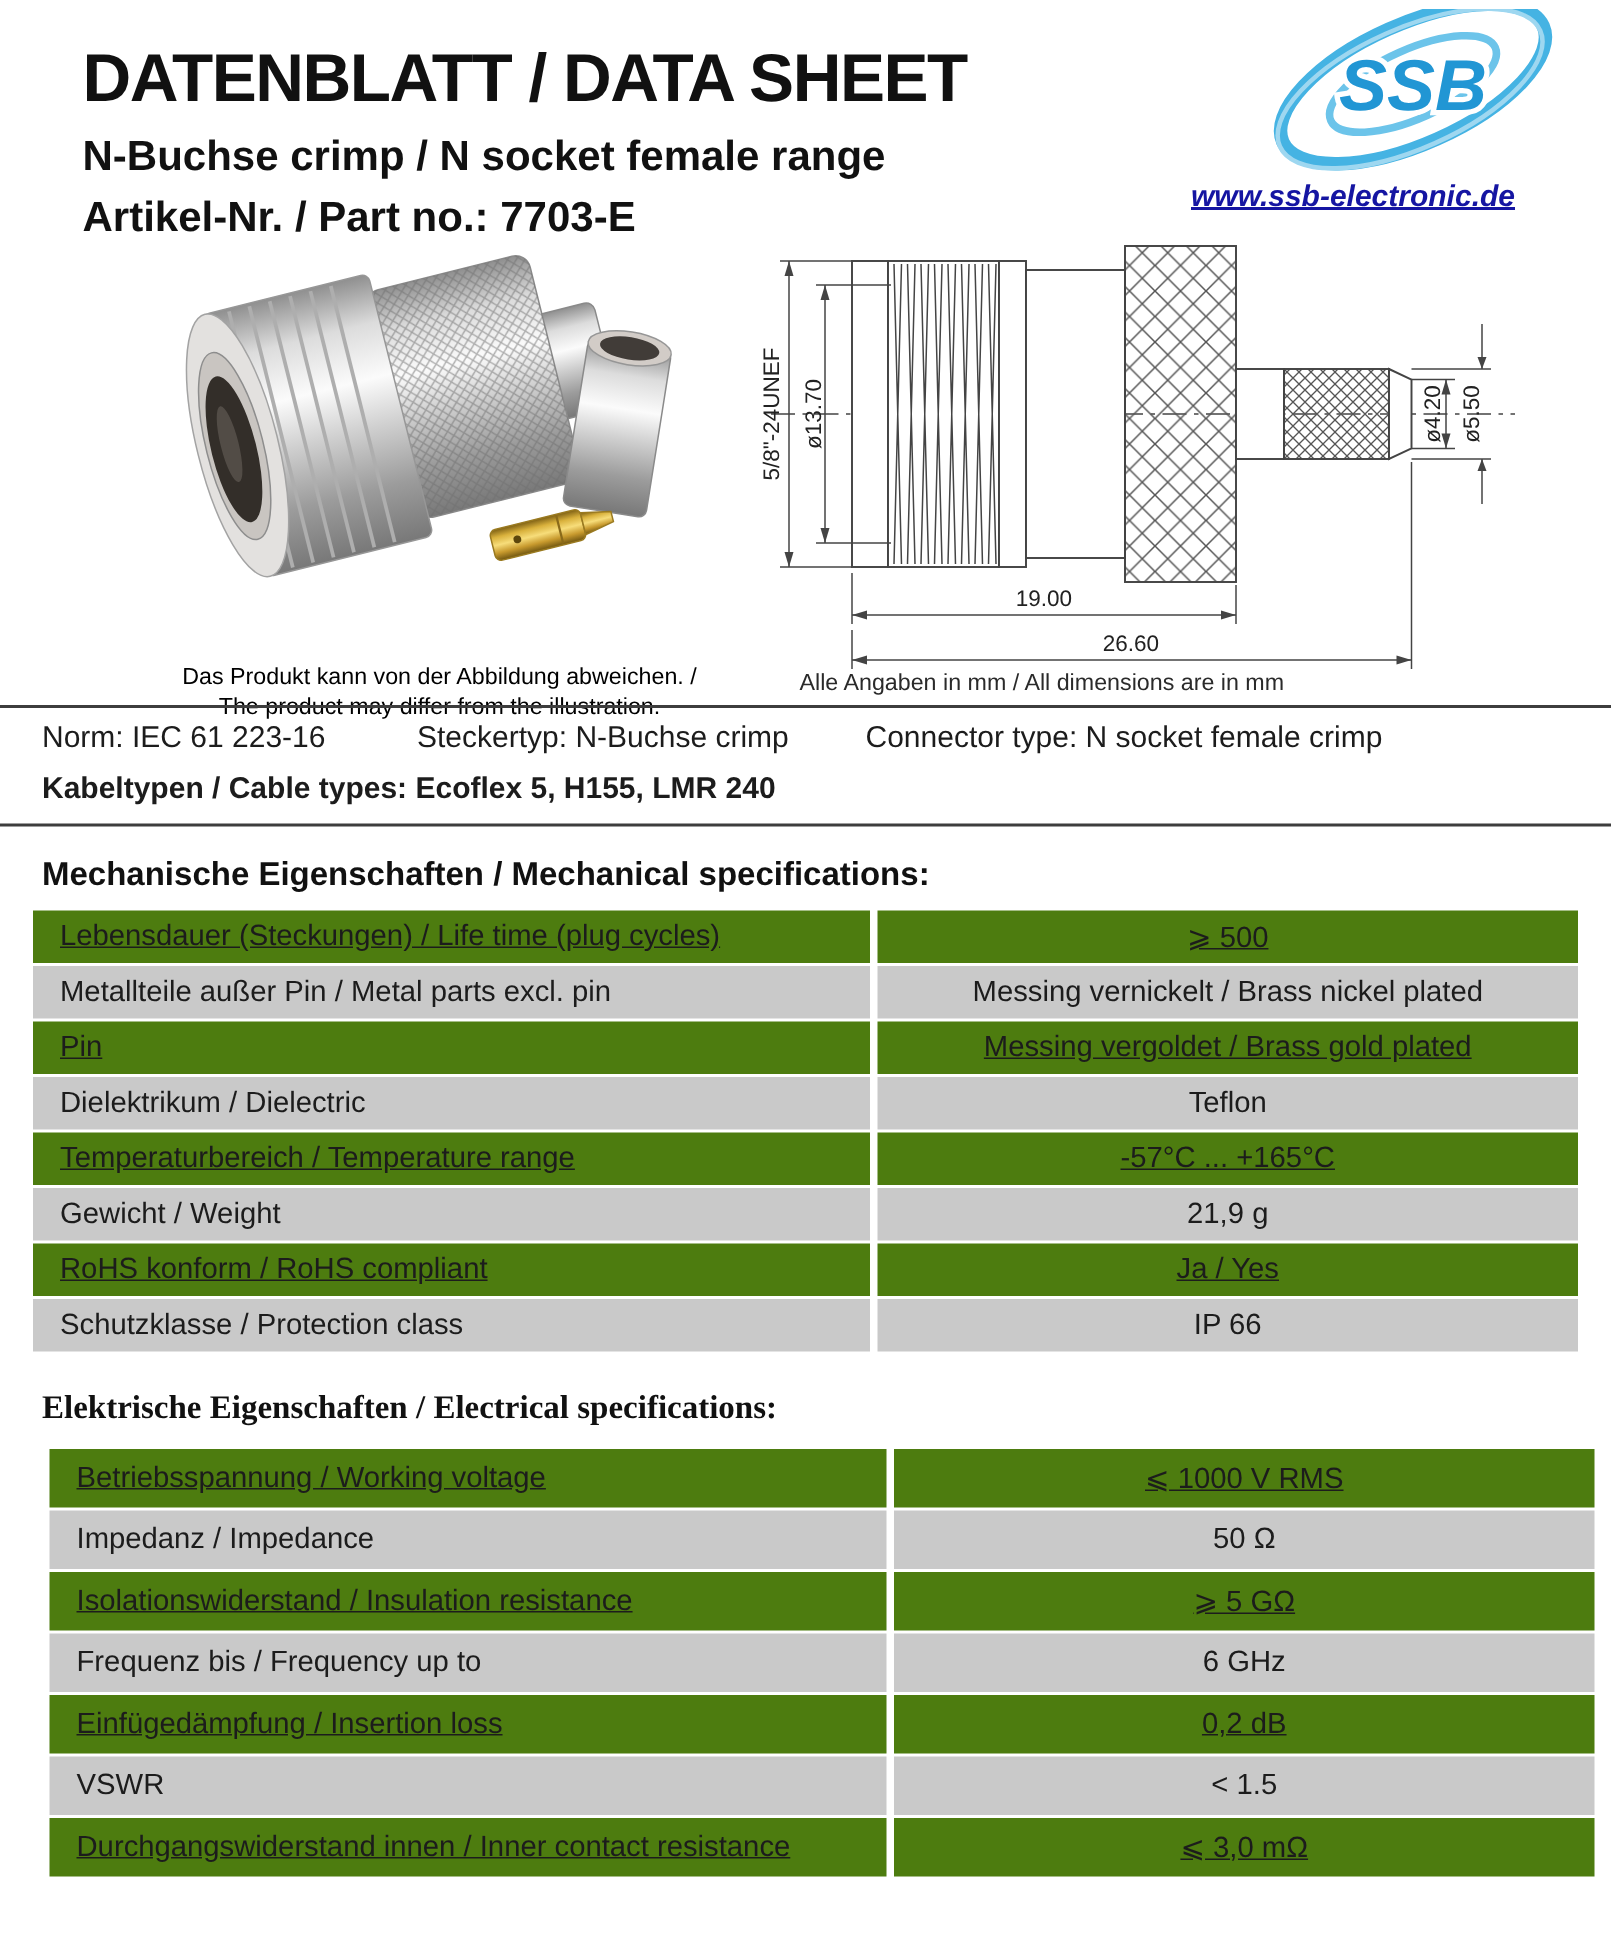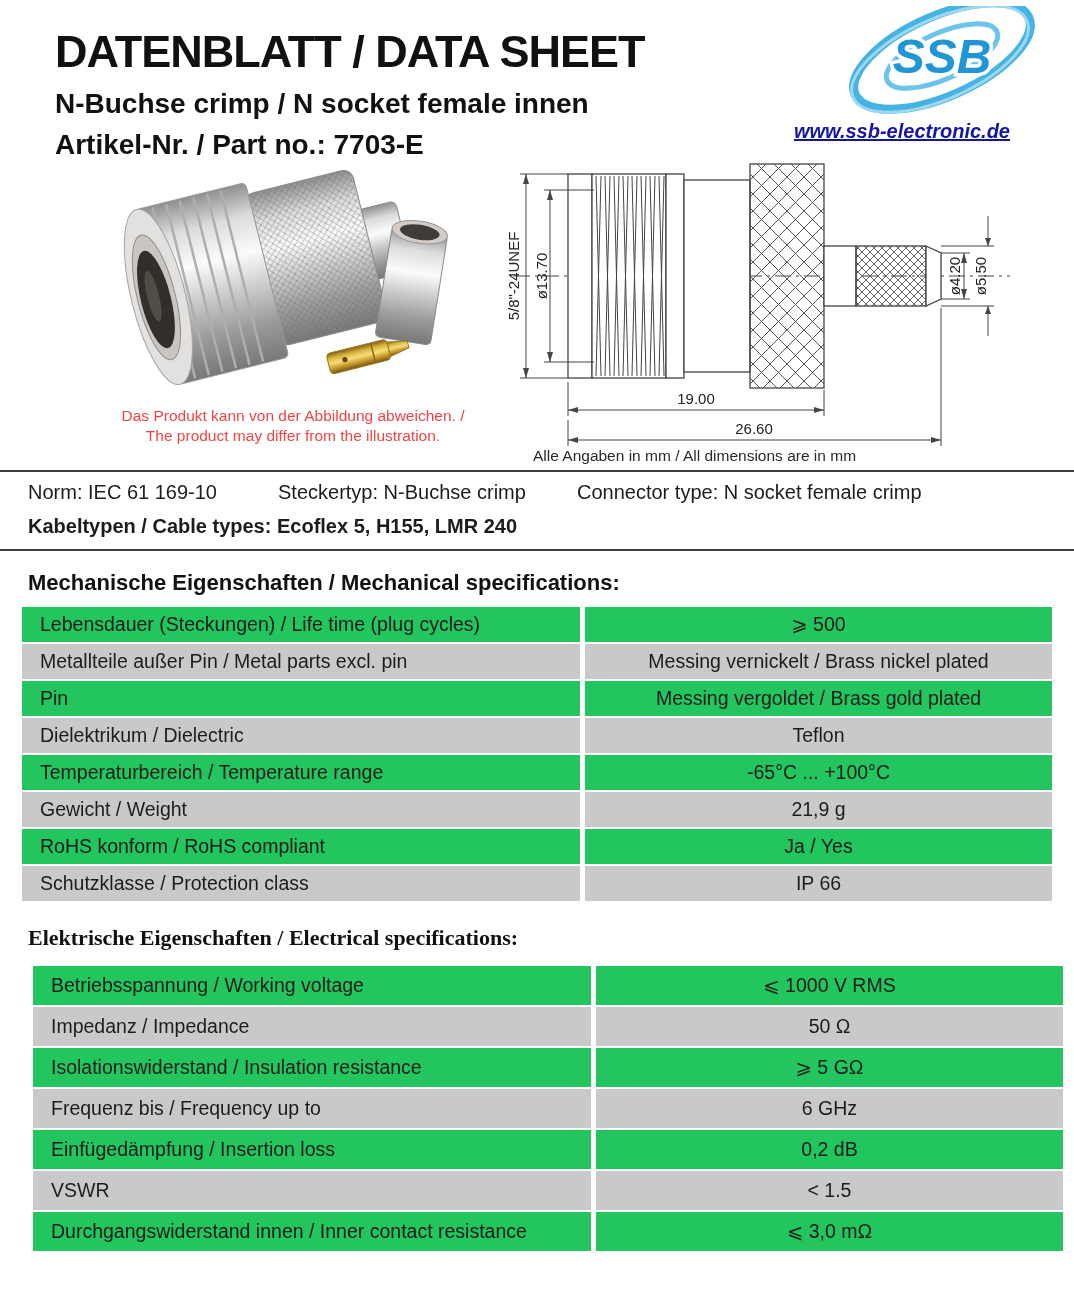--- a/index.html
+++ b/index.html
@@ -13,22 +13,22 @@
   .doc-sub   { font-size:28px; font-weight:700; margin-top:10px; color:#111; }
   .doc-part  { font-size:28px; font-weight:700; margin-top:9px; color:#111; }
 
   .logo-block { position:absolute; left:835px; top:6px; width:225px; }
   .logo-url { position:absolute; left:-58px; top:114px; width:250px; text-align:center;
               font-size:20px; font-weight:700; font-style:italic; color:#1515a2;
               text-decoration:underline; cursor:pointer; }
 
   
   .photo-svg   { position:absolute; left:98px;  top:170px; }
-  .photo-cap   { position:absolute; left:98px;  top:406px; width:390px; text-align:center;
-                 font-size:15.5px; line-height:20px; color:#ef4444; }
+  .photo-cap   { position:absolute; left:98px;  top:442px; width:390px; text-align:center;
+                 font-size:15.5px; line-height:20px; color:#000000; }
   .drawing-svg { position:absolute; left:498px; top:160px; }
   .drawing-cap { position:absolute; left:533px; top:447px; font-size:15.5px; color:#2a2a2a; }
 
   .rule { position:absolute; left:0; width:1074px; height:2px; background:#3d3d3d; }
   .rule-1 { top:470px; } .rule-2 { top:549px; }
 
   
   .info-line { position:absolute; left:0; width:1074px; font-size:20px; color:#1c1c1c; }
   .info-1 { top:481px; } .info-2 { top:515px; }
   .info-norm { position:absolute; left:28px; }
@@ -40,35 +40,35 @@
   .sec-head { position:absolute; left:28px; font-size:22px; font-weight:700; color:#111; }
   .head-mech { top:570px; } .head-elec { top:925px;font-family:Liberation Serif, serif; }
 
   .spec-table { position:absolute; left:22px; width:1030px; display:flex; flex-direction:column; row-gap:2px; }
   .table-mech { top:607px; } .table-elec { top:966px;padding-left:11px; }
   .spec-row { display:grid; grid-template-columns:558px 5px 467px; }
   .table-mech .spec-row { height:35px; } .table-elec .spec-row { height:39px; }
   .cell { display:flex; align-items:center; font-size:19.5px; color:#1c1c1c; }
   .cell.label { padding-left:18px; justify-content:flex-start; }
   .cell.value { justify-content:center; text-align:center; font-family:"Liberation Sans","DejaVu Sans",sans-serif; }
-  .spec-row.light .cell { background:#22c55e; }
+  .spec-row.light .cell { background:#4d7c0f;text-decoration:underline; }
   .spec-row.dark  .cell { background:#c9c9c9; }
   .gap { background:transparent; }
 
   svg text { font-family:"Liberation Sans","DejaVu Sans",sans-serif; }
   .dim-text { font-size:15px; fill:#222; }
 </style>
 </head>
 <body>
 
 <div class="page">
 
   <div class="title-block">
     <div class="doc-title">DATENBLATT / DATA SHEET</div>
-    <div class="doc-sub">N-Buchse crimp / N socket female innen</div>
+    <div class="doc-sub">N-Buchse crimp / N socket female range</div>
     <div class="doc-part">Artikel-Nr. / Part no.: 7703-E</div>
   </div>
 
   <div class="logo-block">
     <svg width="215" height="108" viewBox="0 0 215 108">
       <g transform="rotate(-24 107 50)">
         <ellipse cx="107" cy="50" rx="95" ry="40" fill="none" stroke="#45b3e3" stroke-width="9"></ellipse>
         <ellipse cx="107" cy="50" rx="95" ry="40" fill="none" stroke="#9ed7f0" stroke-width="3" transform="translate(-3,2)"></ellipse>
         <ellipse cx="107" cy="50" rx="60" ry="23" fill="none" stroke="#6cc4ea" stroke-width="5"></ellipse>
       </g>
@@ -211,21 +211,21 @@
     <text class="dim-text" transform="rotate(-90 44 116)" x="44" y="121" text-anchor="middle">ø13.70</text>
     <text class="dim-text" transform="rotate(-90 457 116)" x="457" y="121" text-anchor="middle">ø4.20</text>
     <text class="dim-text" transform="rotate(-90 483 116)" x="483" y="121" text-anchor="middle">ø5.50</text>
     <text class="dim-text" x="198" y="244" text-anchor="middle">19.00</text>
     <text class="dim-text" x="256" y="274" text-anchor="middle">26.60</text>
   </svg>
   <div class="drawing-cap">Alle Angaben in mm / All dimensions are in mm</div>
 
   <div class="rule rule-1"></div>
   <div class="info-line info-1">
-    <span class="info-norm">Norm: IEC 61 169-10</span>
+    <span class="info-norm">Norm: IEC 61 223-16</span>
     <span class="info-steckertyp">Steckertyp: N-Buchse crimp</span>
     <span class="info-connector">Connector type: N socket female crimp</span>
   </div>
   <div class="info-line info-2">
     <span class="info-cables">Kabeltypen / Cable types: Ecoflex 5, H155, LMR 240</span>
   </div>
   <div class="rule rule-2"></div>
 
   <div class="sec-head head-mech">Mechanische Eigenschaften / Mechanical specifications:</div>
   <div class="spec-table table-mech">
@@ -245,21 +245,21 @@
         <div class="cell value">Messing vergoldet / Brass gold plated</div>
       </div>
       <div class="spec-row dark">
         <div class="cell label">Dielektrikum / Dielectric</div>
         <div class="gap"></div>
         <div class="cell value">Teflon</div>
       </div>
       <div class="spec-row light">
         <div class="cell label">Temperaturbereich / Temperature range</div>
         <div class="gap"></div>
-        <div class="cell value">-65°C ... +100°C</div>
+        <div class="cell value">-57°C ... +165°C</div>
       </div>
       <div class="spec-row dark">
         <div class="cell label">Gewicht / Weight</div>
         <div class="gap"></div>
         <div class="cell value">21,9 g</div>
       </div>
       <div class="spec-row light">
         <div class="cell label">RoHS konform / RoHS compliant</div>
         <div class="gap"></div>
         <div class="cell value">Ja / Yes</div>

